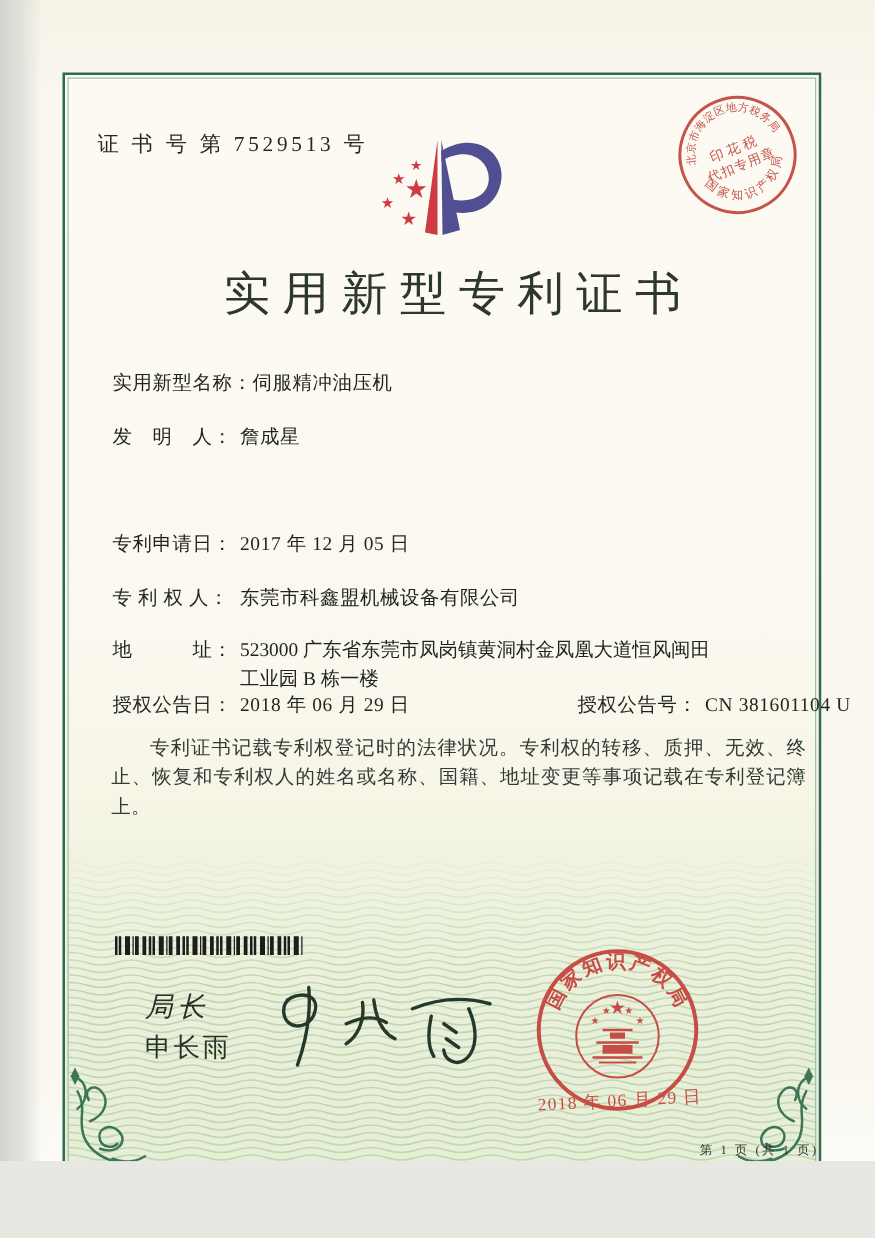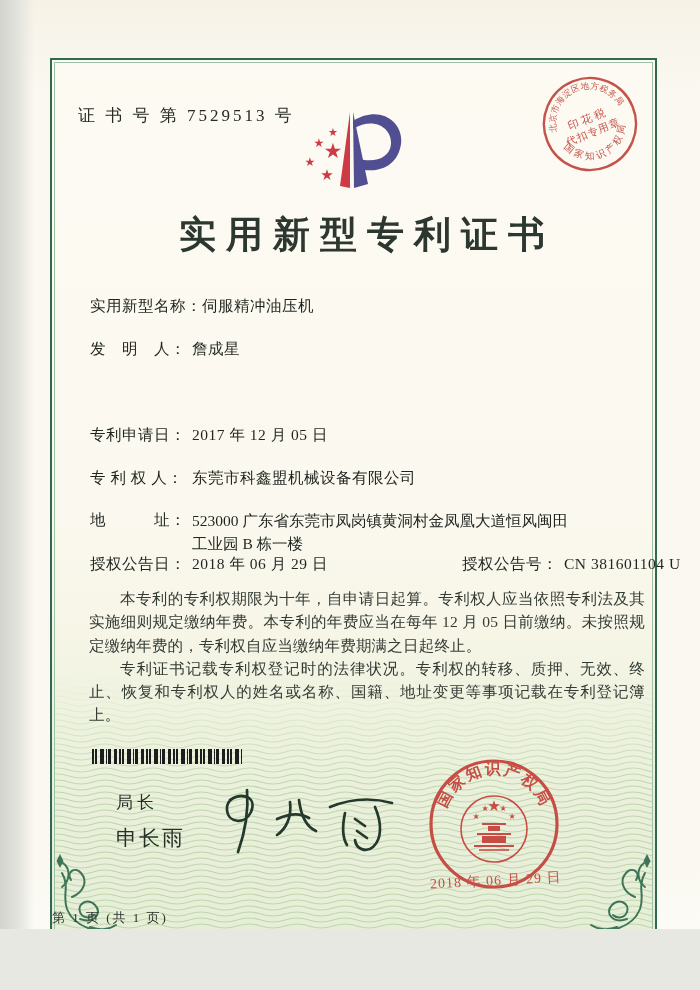--- a/index.html
+++ b/index.html
@@ -21,44 +21,44 @@
   .waves{position:absolute;left:3px;right:3px;top:558px;height:312px;z-index:0;}
   .flourish{position:absolute;bottom:-2px;width:74px;height:86px;z-index:1;}
   .flourish.fl-left{left:-2px;}
   .flourish.fl-right{right:-2px;transform:scaleX(-1);}
 
   .cert-no{position:absolute;left:26px;top:44px;font-size:17px;letter-spacing:3px;color:#262a26;z-index:2;}
   .logo{position:absolute;left:246px;top:46px;z-index:2;}
   .tax-stamp{position:absolute;left:488px;top:14px;width:100px;height:100px;
              transform:rotate(-22deg);opacity:.92;z-index:3;}
   .doc-title{position:absolute;left:0;right:0;top:150px;text-align:center;
-             font-size:37px;font-weight:700;letter-spacing:10px;color:#2c3730;z-index:2;margin-left:27px;}
+             font-size:37px;font-weight:400;letter-spacing:10px;color:#2c3730;z-index:2;margin-left:27px;}
 
   .fields{position:absolute;left:38px;right:14px;top:236px;height:296px;
           font-size:15.5px;color:#1f241f;z-index:2;}
   .f-row{position:absolute;left:0;right:0;white-space:nowrap;}
   .f-label{display:inline-block;min-width:102px;letter-spacing:.5px;}
   .f-value{letter-spacing:.5px;}
   .addr-lines{display:inline-block;vertical-align:top;white-space:normal;line-height:22.5px;max-width:440px;}
   .grant-right{position:absolute;left:372px;top:0;}
 
   .paras{position:absolute;left:37px;width:556px;top:527px;z-index:2;}
   .paras p{margin:0;text-indent:2em;font-size:15.5px;line-height:23.3px;
            text-align:justify;color:#333b35;letter-spacing:.2px;}
 
   .barcode{position:absolute;left:40px;top:689px;height:15px;display:flex;align-items:stretch;z-index:2;}
   .barcode span{display:block;background:#1d1d1d;}
 
-  .signer-title{position:absolute;left:64px;top:731px;font-size:17px;letter-spacing:4px;color:#273129;z-index:2;}
+  .signer-title{position:absolute;left:64px;top:731px;font-size:22px;letter-spacing:4px;color:#273129;z-index:2;font-style:italic;}
   .signer-name{position:absolute;left:64px;top:764px;font-size:21px;letter-spacing:2px;color:#273129;z-index:2;}
   .autograph{position:absolute;left:150px;top:726px;z-index:2;}
 
   .seal{position:absolute;left:367px;top:689px;z-index:4;opacity:.93;}
-  .page-footer{position:absolute;left:0;right:0;bottom:8px;text-align:left;
-               font-size:13px;letter-spacing:2px;color:#2e352f;z-index:2;}
+  .page-footer{position:absolute;left:0;right:0;bottom:8px;text-align:right;
+               font-size:10px;letter-spacing:2px;color:#2e352f;z-index:2;}
 </style>
 </head>
 <body>
 
 <div class="stage">
   <div class="left-strip"></div>
   <div class="bottom-margin"></div>
   <div class="paper-edge-line"></div>
 
   <div class="frame">
@@ -194,21 +194,20 @@
         </div>
         <div class="f-row" style="top:258px">
           <span class="f-label">授权公告日：</span><span class="f-value">2018 年 06 月 29 日</span>
           <span class="grant-right">
             <span class="f-label" style="min-width:0;margin-right:6px">授权公告号：</span><span class="f-value">CN 381601104 U</span>
           </span>
         </div>
       </div>
 
       <div class="paras">
-        <p>本专利的专利权期限为十年，自申请日起算。专利权人应当依照专利法及其实施细则规定缴纳年费。本专利的年费应当在每年 12 月 05 日前缴纳。未按照规定缴纳年费的，专利权自应当缴纳年费期满之日起终止。</p>
         <p>专利证书记载专利权登记时的法律状况。专利权的转移、质押、无效、终止、恢复和专利权人的姓名或名称、国籍、地址变更等事项记载在专利登记簿上。</p>
       </div>
 
       <div id="barcode" class="barcode">
           <span style="width: 1.5px; margin-right: 1px;"></span>
           <span style="width: 2.5px; margin-right: 3px;"></span>
           <span style="width: 3.5px; margin-right: 2px;"></span>
           <span style="width: 1.5px; margin-right: 1px;"></span>
           <span style="width: 2.5px; margin-right: 3px;"></span>
           <span style="width: 3.5px; margin-right: 2px;"></span>

